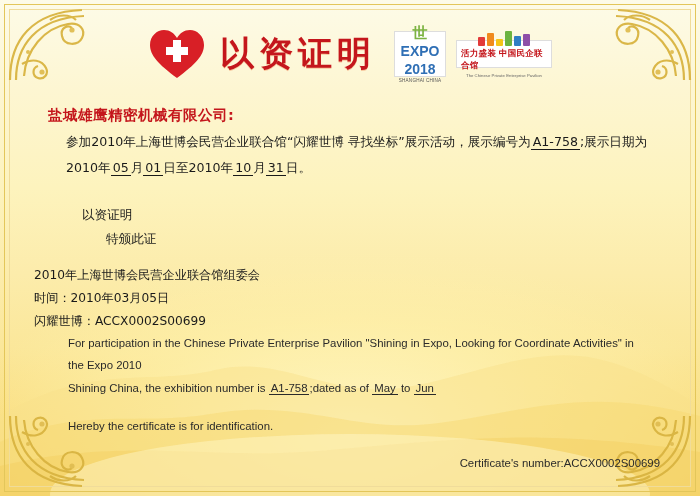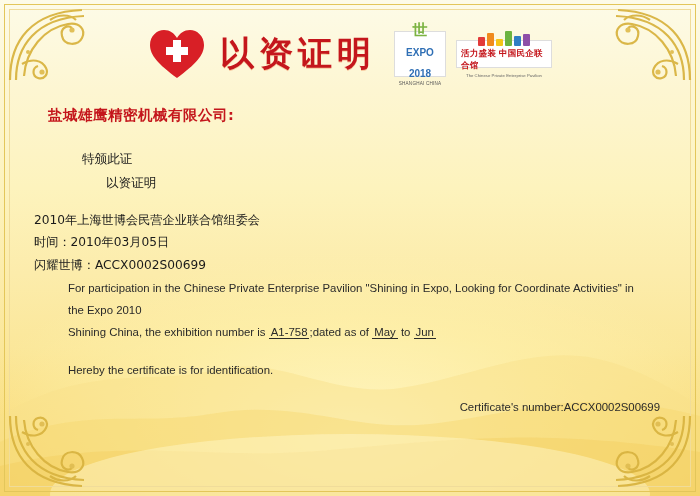--- a/index.html
+++ b/index.html
@@ -51,21 +51,21 @@
     text-shadow:0 1px 0 #f7c9a0;
     margin:0 8px 0 4px;white-space:nowrap;
   }
   .logo{
     flex:0 0 auto;background:#ffffff;border:1px solid #ddd;
     display:flex;flex-direction:column;align-items:center;justify-content:center;
     box-sizing:border-box;
   }
   .logo-expo{width:52px;height:46px;padding:2px 3px;}
   .logo-expo .glyph{font-size:15px;color:#7cb342;font-weight:bold;line-height:1;}
-  .logo-expo .l1{font-size:10px;color:#2f6fb5;font-weight:bold;line-height:1.05;margin-top:11px;text-align:center;}
+  .logo-expo .l1{font-size:14px;color:#2f6fb5;font-weight:bold;line-height:1.05;margin-top:4px;text-align:center;}
   .logo-expo .l2{font-size:4.6px;color:#555;line-height:1.1;margin-top:1px;letter-spacing:.2px;}
   .logo-pavilion{width:96px;height:28px;padding:2px 4px;}
   .bars{display:flex;align-items:flex-end;gap:2px;height:15px;}
   .bars i{display:block;width:7px;border-radius:1px;}
   .logo-pavilion .l1{font-size:8.5px;color:#c4161c;font-weight:bold;margin-top:2px;letter-spacing:.3px;}
   .logo-pavilion .l2{font-size:4.3px;color:#666;margin-top:1px;letter-spacing:0;}
 
   
   .cn-block{margin-top:20px;padding-left:14px;}
   .org-name{
@@ -214,24 +214,27 @@
           <i style="height:12px;background:#8e4fa8;"></i>
         </div>
         <div class="l1">活力盛装 中国民企联合馆</div>
         <div class="l2">The Chinese Private Enterprise Pavilion</div>
       </div>
     </div>
 
     <div class="cn-block">
       <div class="org-name">盐城雄鹰精密机械有限公司:</div>
 
+      <div class="cn-para">
+        <span>参加2010年上海世博会民营企业联合馆“闪耀世博 寻找坐标”展示活动，展示编号为</span><span class="u">A1-758</span><span>;展示日期为2010年</span><span class="u">05</span><span>月</span><span class="u">01</span><span>日至2010年</span><span class="u">10</span><span>月</span><span class="u">31</span><span>日。</span>
+      </div>
 
       <div class="cn-sign">
+        <div>以资证明</div>
         <div>特颁此证</div>
-        <div>以资证明</div>
       </div>
     </div>
 
     <div class="cn-right">
       <div>2010年上海世博会民营企业联合馆组委会</div>
       <div>时间：2010年03月05日</div>
       <div>闪耀世博：ACCX0002S00699</div>
     </div>
 
     <div class="en-block">

